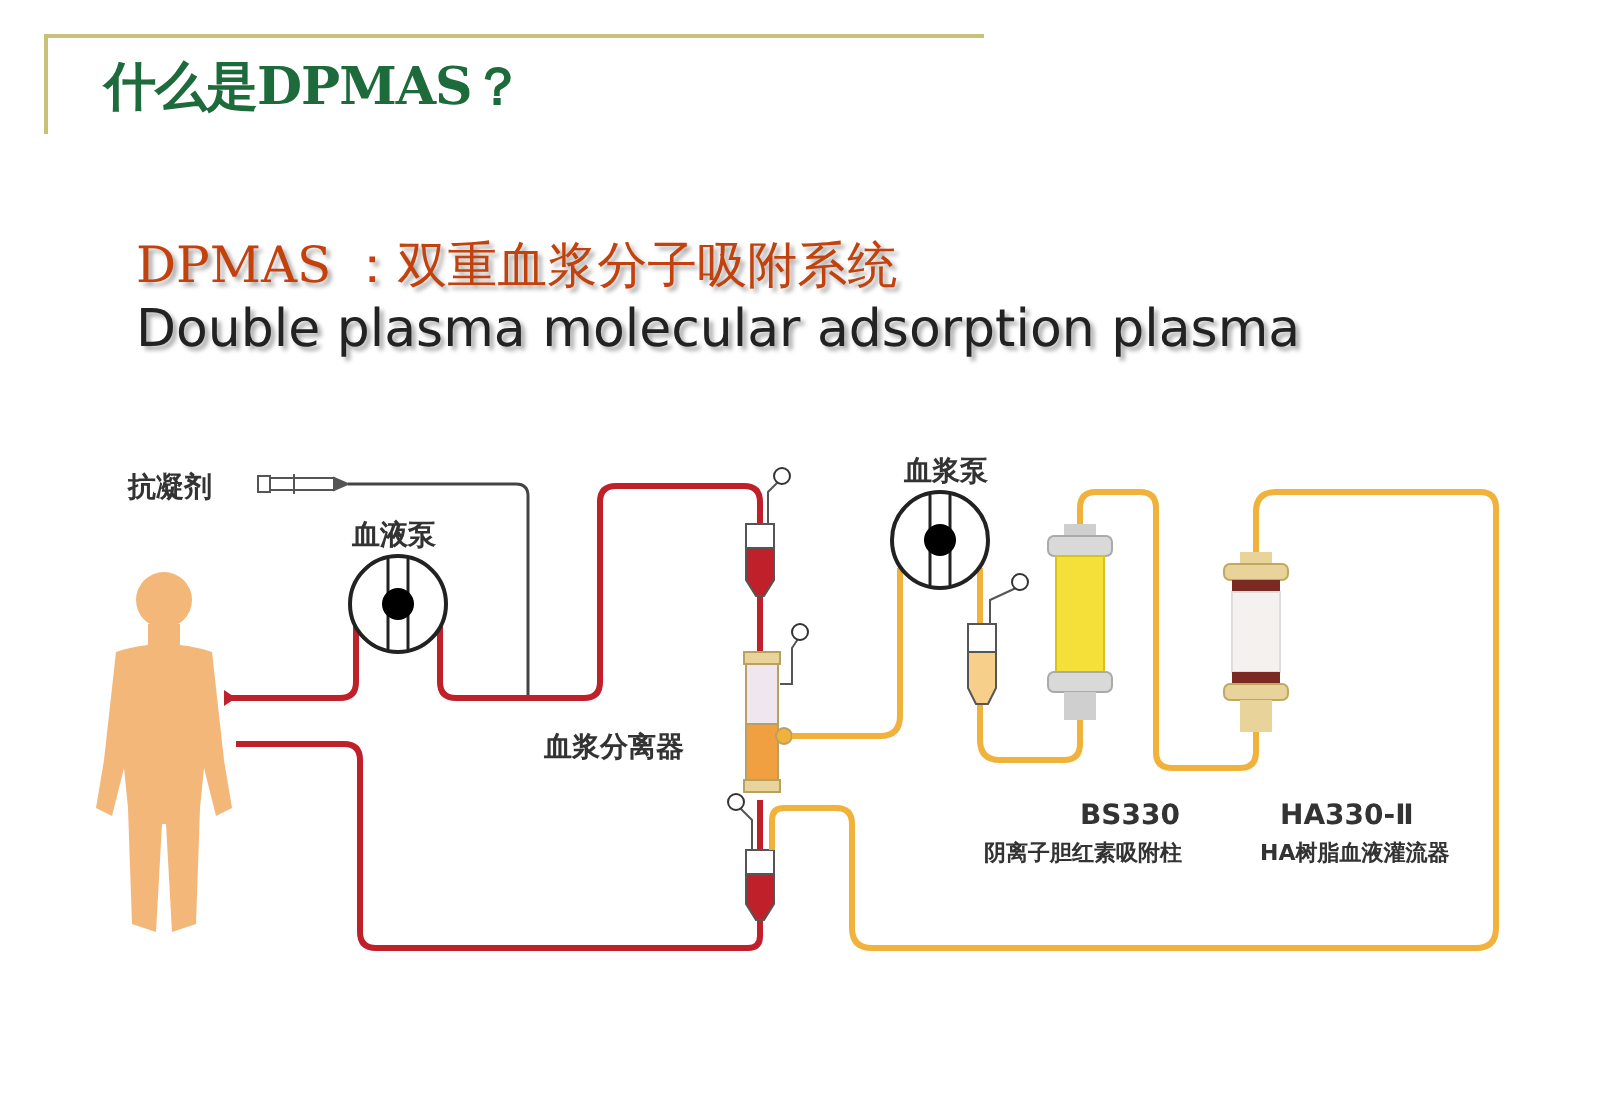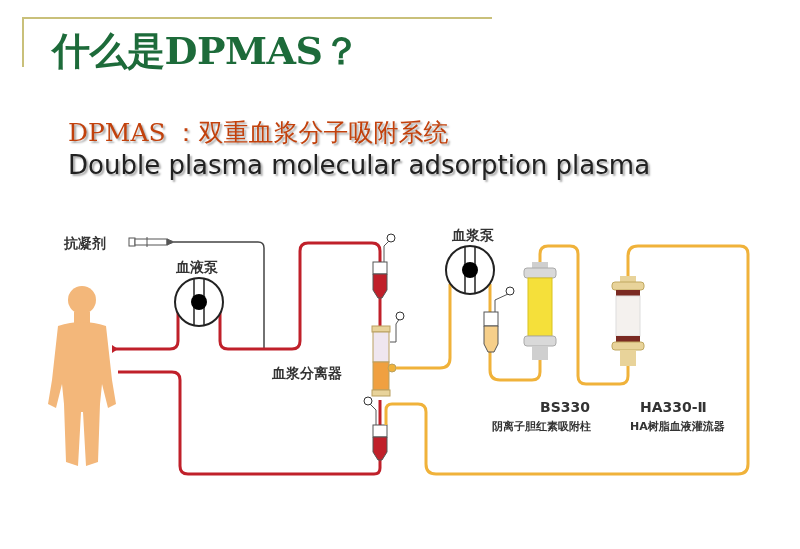--- a/index.html
+++ b/index.html
@@ -1,21 +1,21 @@
 <!DOCTYPE html>
 <html><head>
 <meta charset="utf-8">
 <style>
   html, body { margin: 0; padding: 0; background: #ffffff; }
   body { width: 800px; height: 549px; position: relative; overflow: hidden;
          font-family: "DejaVu Sans", sans-serif; }
   .frame-top { position: absolute; left: 22px; top: 17px; width: 470px; height: 2px; background: #c9c07a; }
   .frame-left { position: absolute; left: 22px; top: 17px; width: 2px; height: 50px; background: #c9c07a; }
   .title { position: absolute; left: 52px; top: 26px; font-family: "DejaVu Serif", serif;
-           font-weight: bold; font-size: 38px; color: #1d6b3a; letter-spacing: -0.5px; }
+           font-weight: bold; font-size: 26px; color: #1d6b3a; letter-spacing: -0.5px; }
   .subtitle-cn { position: absolute; left: 68px; top: 116px; font-family: "DejaVu Serif", serif;
                  font-size: 25px; color: #c2410c; text-shadow: 2px 2px 2px #aaa; }
   .subtitle-en { position: absolute; left: 68px; top: 150px; font-family: "DejaVu Sans", sans-serif;
                  font-size: 26px; color: #222; text-shadow: 2px 2px 2px #aaa; }
   svg.diagram { position: absolute; left: 0; top: 0; }
   .lbl { font-family: "DejaVu Sans", sans-serif; font-weight: bold; fill: #333; }
 </style>
 </head>
 <body>
 

